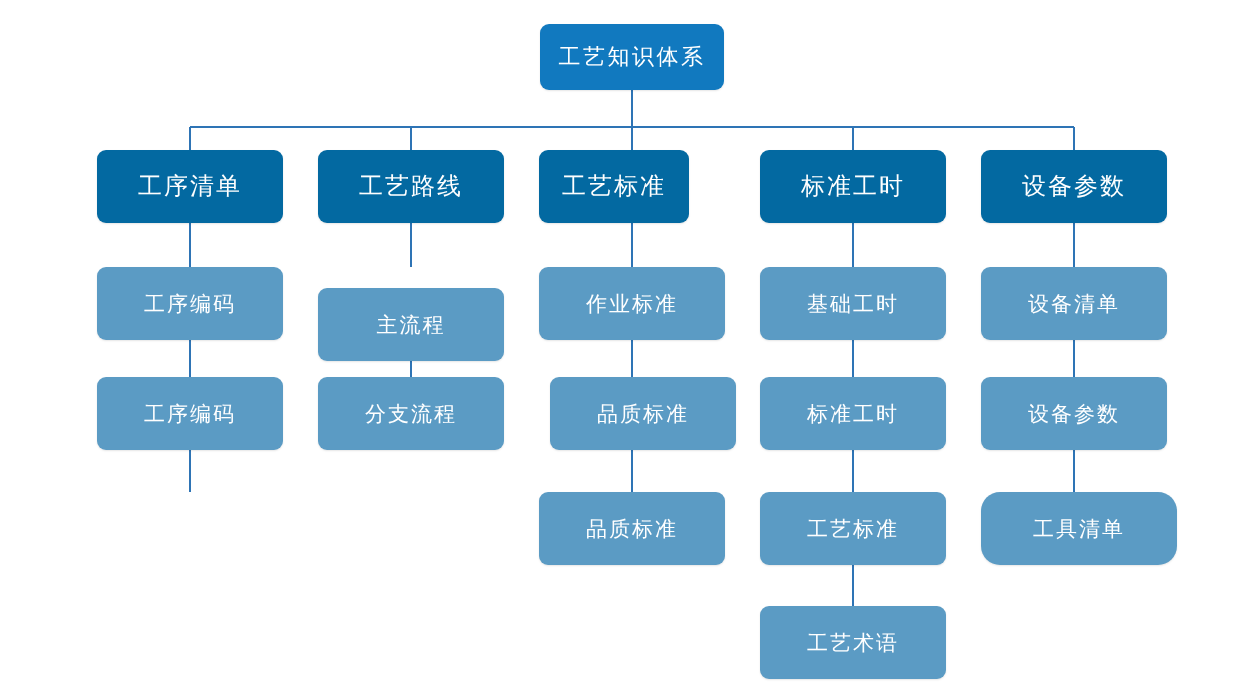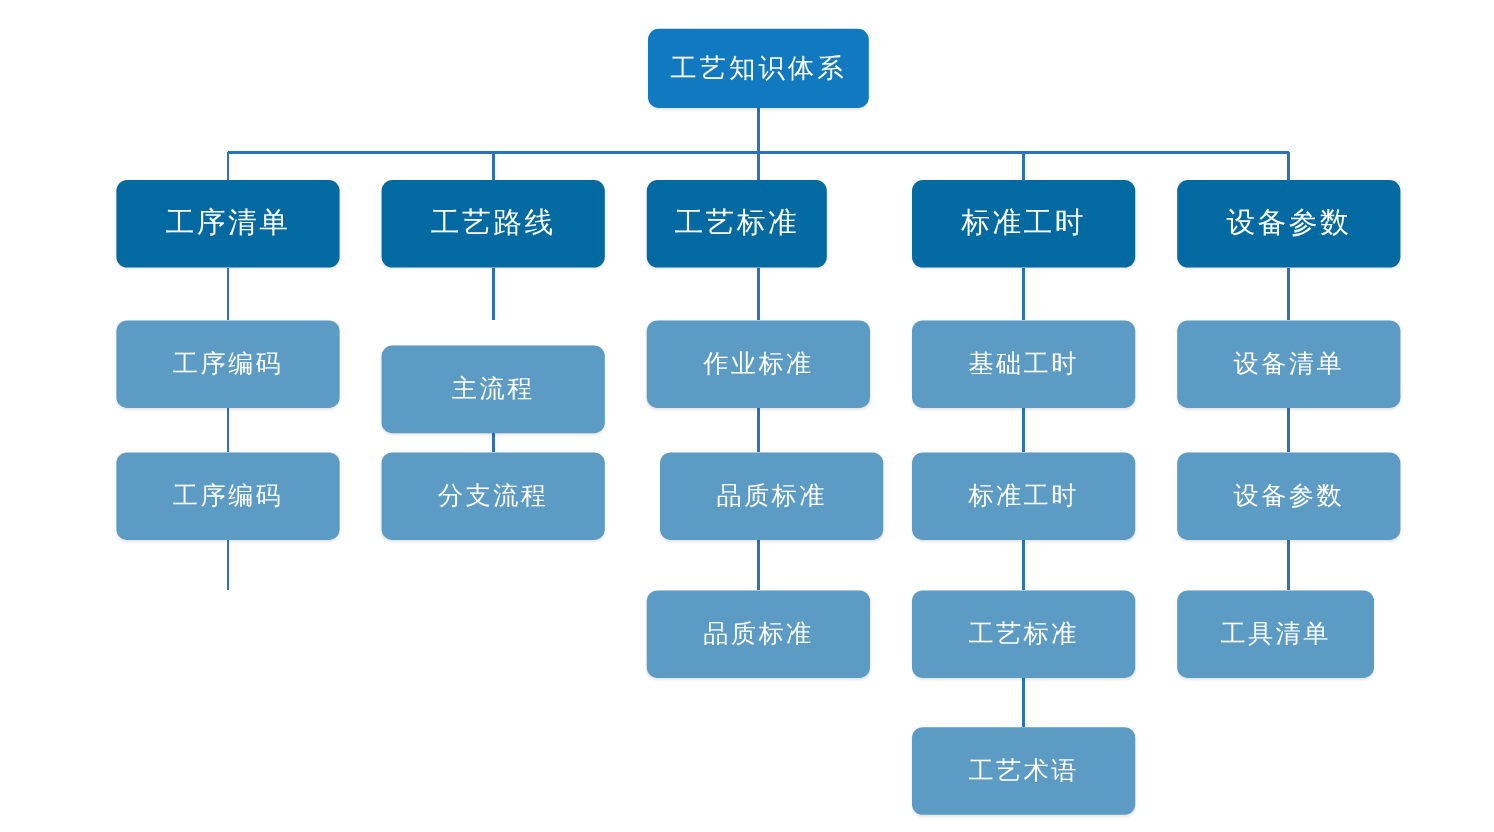--- a/index.html
+++ b/index.html
@@ -111,16 +111,16 @@
       <div class="node level2" style="left: 550px; top: 377px; width: 186px; height: 73px;">品质标准</div>
       <div class="node level2" style="left: 539px; top: 492px; width: 186px; height: 73px;">品质标准</div>
       <div class="node level1" style="left: 760px; top: 150px; width: 186px; height: 73px;">标准工时</div>
       <div class="node level2" style="left: 760px; top: 267px; width: 186px; height: 73px;">基础工时</div>
       <div class="node level2" style="left: 760px; top: 377px; width: 186px; height: 73px;">标准工时</div>
       <div class="node level2" style="left: 760px; top: 492px; width: 186px; height: 73px;">工艺标准</div>
       <div class="node level2" style="left: 760px; top: 606px; width: 186px; height: 73px;">工艺术语</div>
       <div class="node level1" style="left: 981px; top: 150px; width: 186px; height: 73px;">设备参数</div>
       <div class="node level2" style="left: 981px; top: 267px; width: 186px; height: 73px;">设备清单</div>
       <div class="node level2" style="left: 981px; top: 377px; width: 186px; height: 73px;">设备参数</div>
-      <div class="node level2" style="left: 981px; top: 492px; width: 164px; height: 73px;">工具清单</div>
+      <div class="node level2" style="left: 981px; top: 492px; width: 196px; height: 73px; border-radius: 19px;">工具清单</div>
     </div>
 
 </div>
 
 </body></html>

